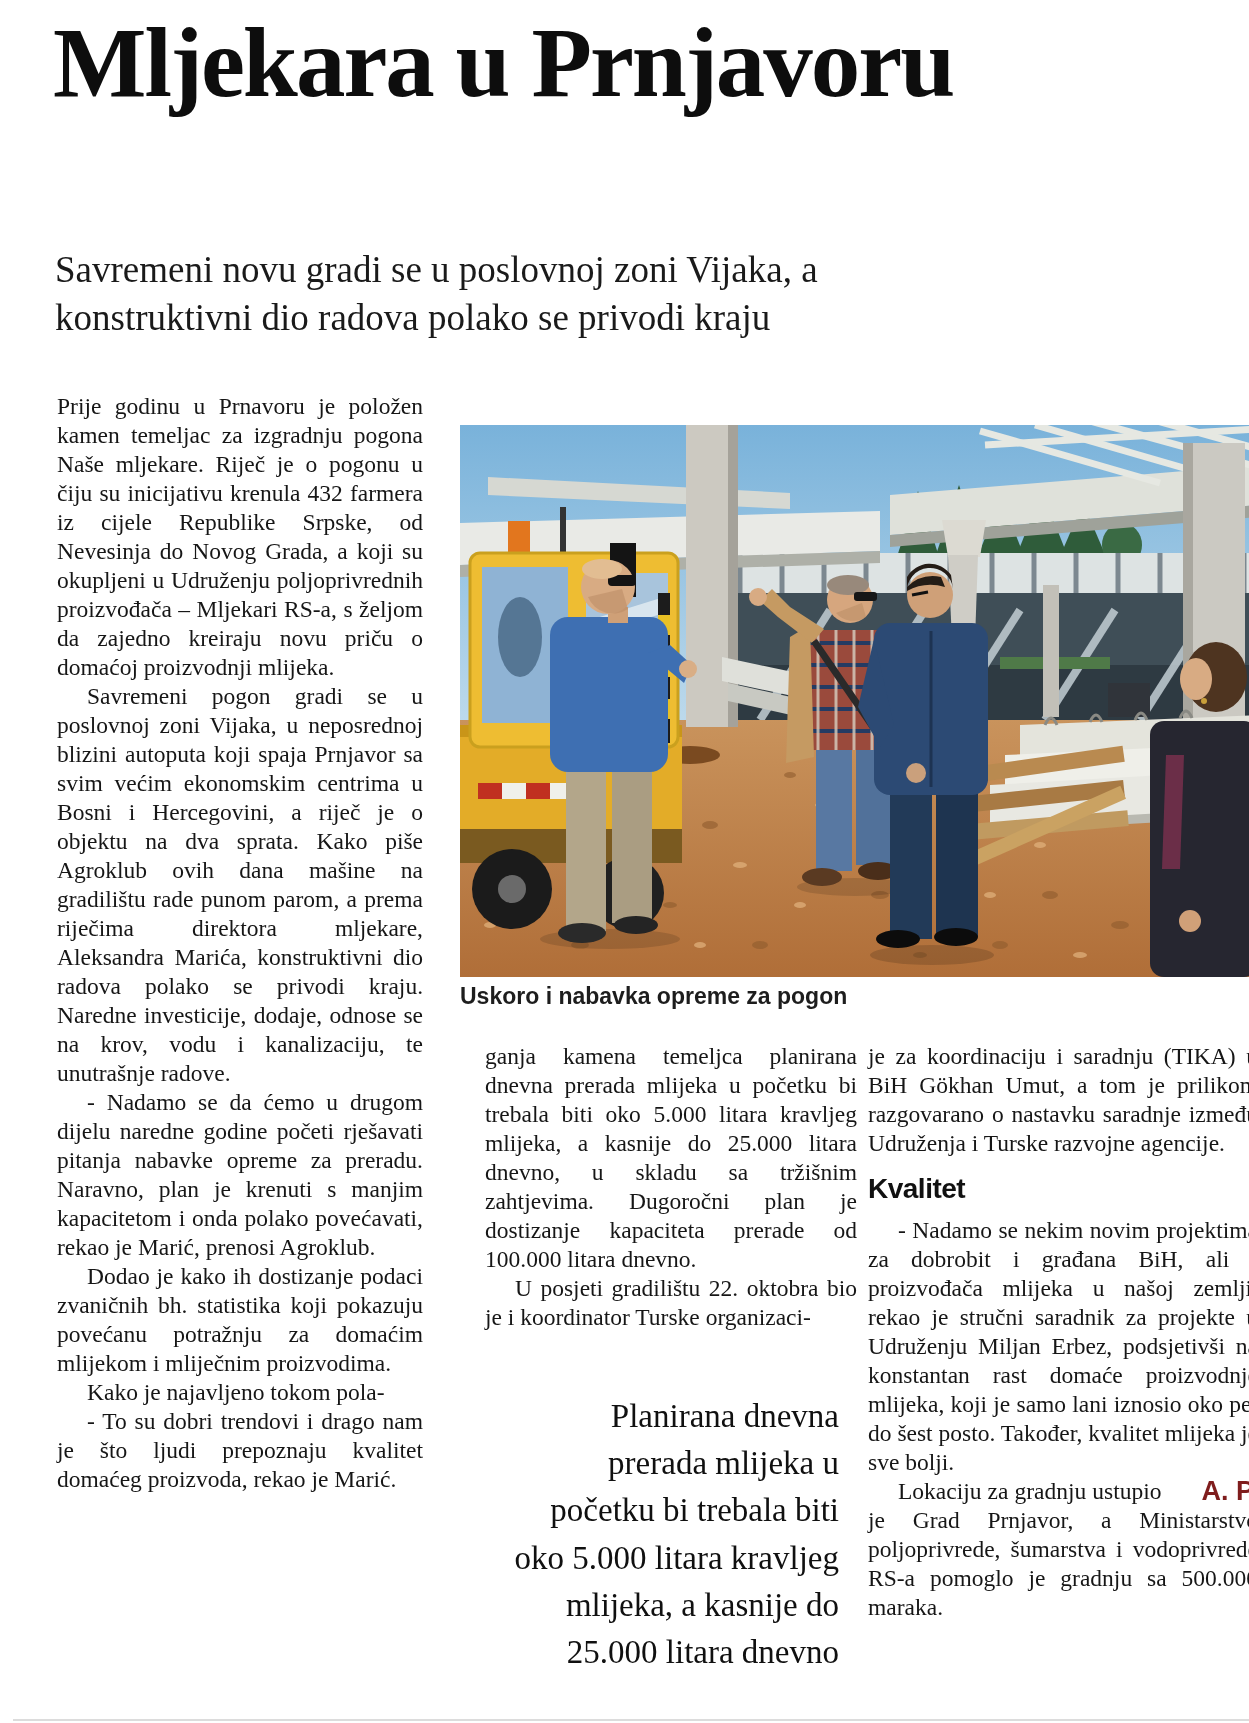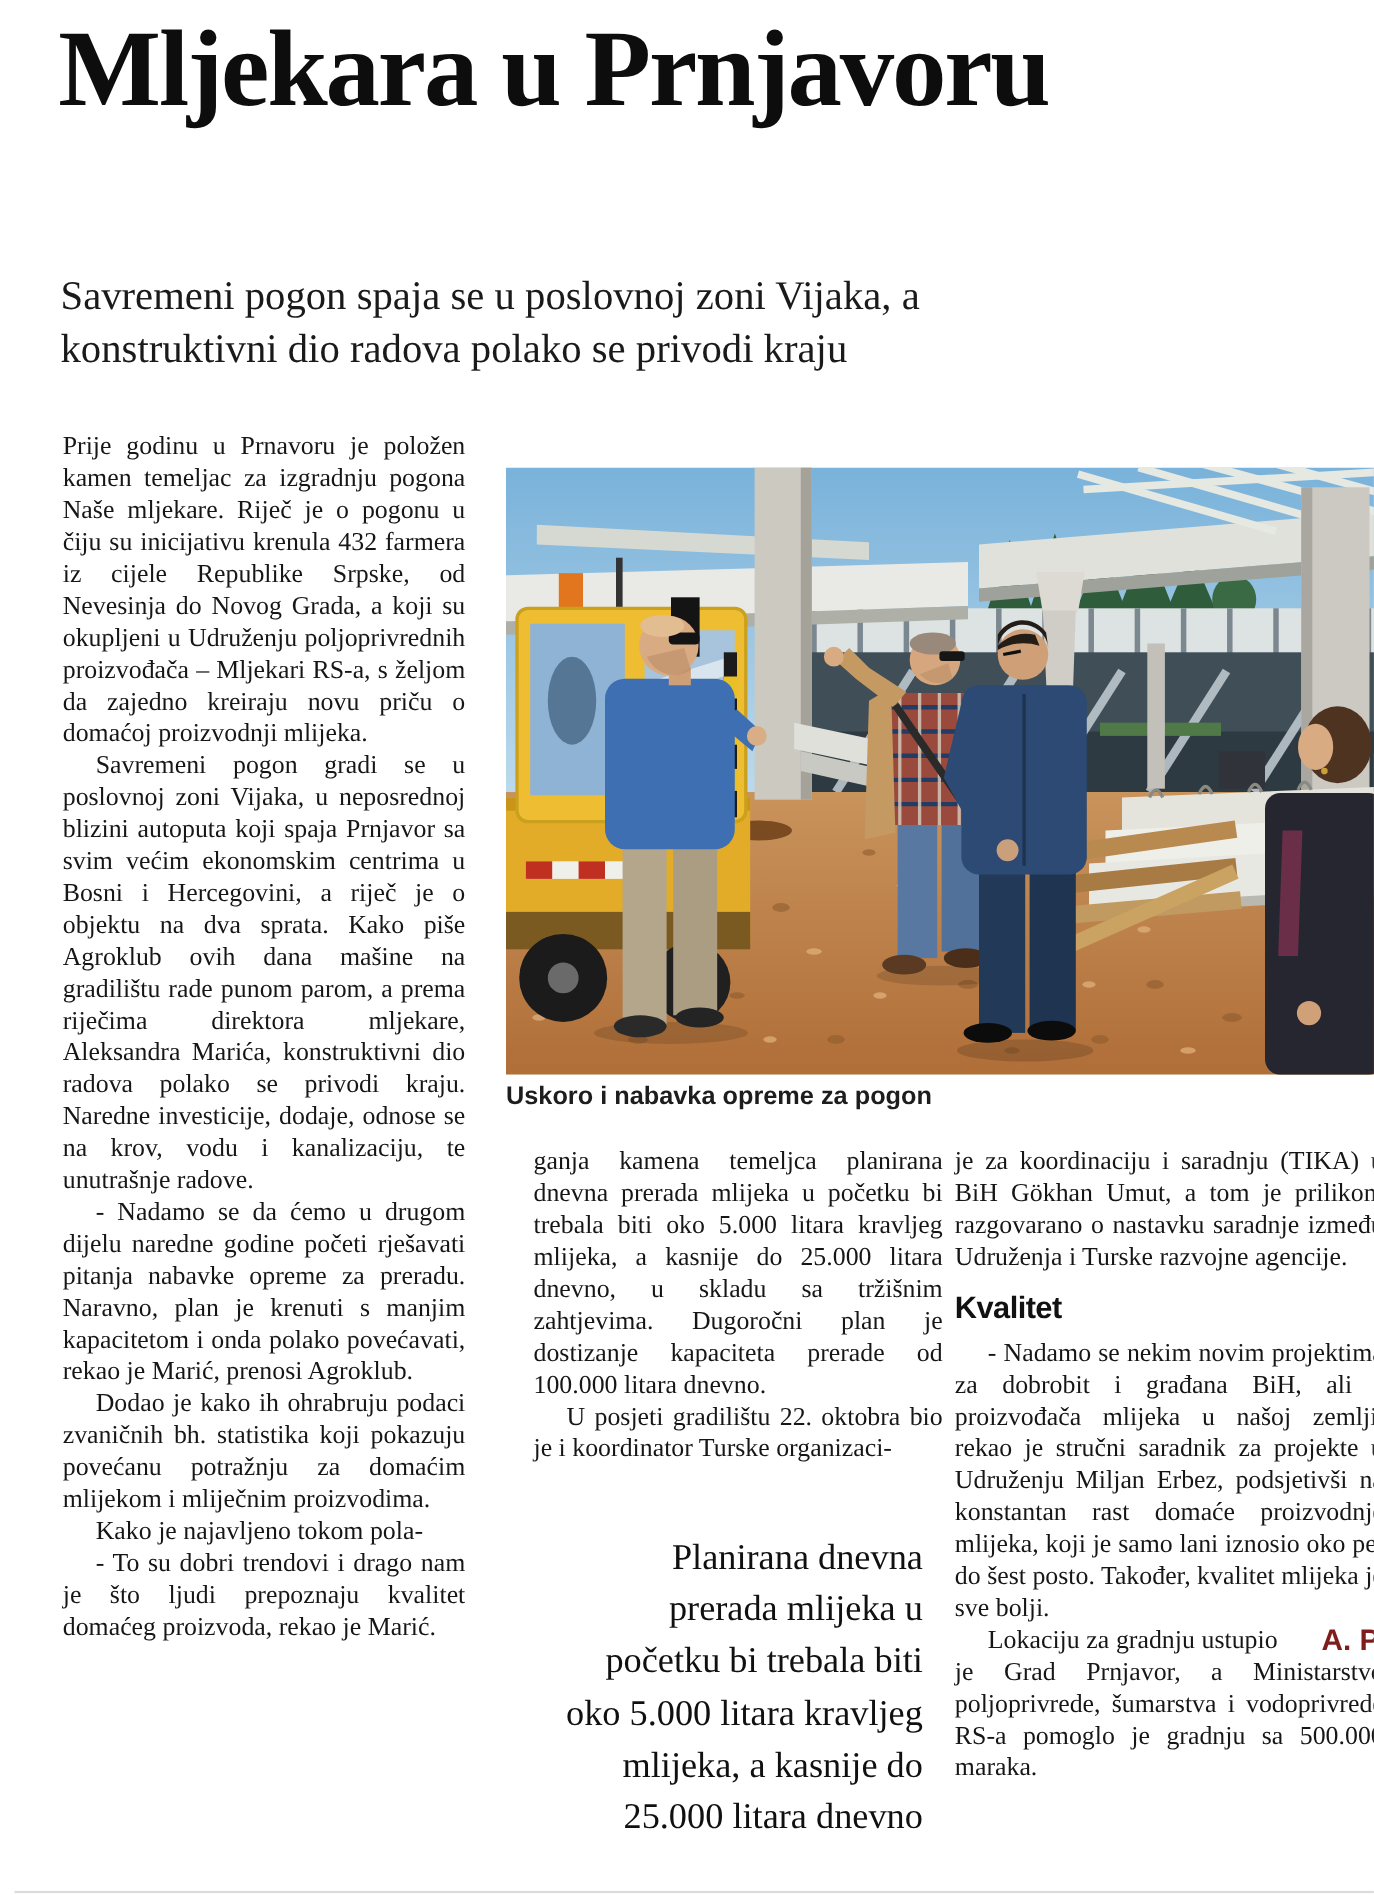--- a/index.html
+++ b/index.html
@@ -31,29 +31,29 @@
 </head>
 <body>
 
 <div class="page">
 
   <div class="headline">
     <div>Mljekara u Prnjavoru</div>
   </div>
 
   <div class="subhead">
-    <div>Savremeni pogon spaja se u poslovnoj zoni Vijaka, a</div>
+    <div>Savremeni novu gradi se u poslovnoj zoni Vijaka, a</div>
     <div>konstruktivni dio radova polako se privodi kraju</div>
   </div>
 
   <div class="bodycol col-left">
     <p>Prije godinu u Prnavoru je položen kamen temeljac za izgradnju pogona Naše mljekare. Riječ je o pogonu u čiju su inicijativu krenula 432 farmera iz cijele Republike Srpske, od Nevesinja do Novog Grada, a koji su okupljeni u Udruženju poljoprivrednih proizvođača – Mljekari RS-a, s željom da zajedno kreiraju novu priču o domaćoj proizvodnji mlijeka.</p>
     <p class="ind">Savremeni pogon gradi se u poslovnoj zoni Vijaka, u neposrednoj blizini autoputa koji spaja Prnjavor sa svim većim ekonomskim centrima u Bosni i Hercegovini, a riječ je o objektu na dva sprata. Kako piše Agroklub ovih dana mašine na gradilištu rade punom parom, a prema riječima direktora mljekare, Aleksandra Marića, konstruktivni dio radova polako se privodi kraju. Naredne investicije, dodaje, odnose se na krov, vodu i kanalizaciju, te unutrašnje radove.</p>
     <p class="ind">- Nadamo se da ćemo u drugom dijelu naredne godine početi rješavati pitanja nabavke opreme za preradu. Naravno, plan je krenuti s manjim kapacitetom i onda polako povećavati, rekao je Marić, prenosi Agroklub.</p>
-    <p class="ind">Dodao je kako ih ohrabruju podaci zvaničnih bh. statistika koji pokazuju povećanu potražnju za domaćim mlijekom i mliječnim proizvodima.</p>
+    <p class="ind">Dodao je kako ih dostizanje podaci zvaničnih bh. statistika koji pokazuju povećanu potražnju za domaćim mlijekom i mliječnim proizvodima.</p>
     <p class="ind">Kako je najavljeno tokom pola-</p>
     <p class="ind">- To su dobri trendovi i drago nam je što ljudi prepoznaju kvalitet domaćeg proizvoda, rekao je Marić.</p>
   </div>
 
   <div class="photo-wrap">
     <svg viewBox="0 0 798 552" preserveAspectRatio="none">
       <defs>
         <linearGradient id="sky" x1="0" y1="0" x2="0" y2="1">
           <stop offset="0" stop-color="#79b2da"></stop>
             <stop offset="1" stop-color="#c6dfee"></stop>

